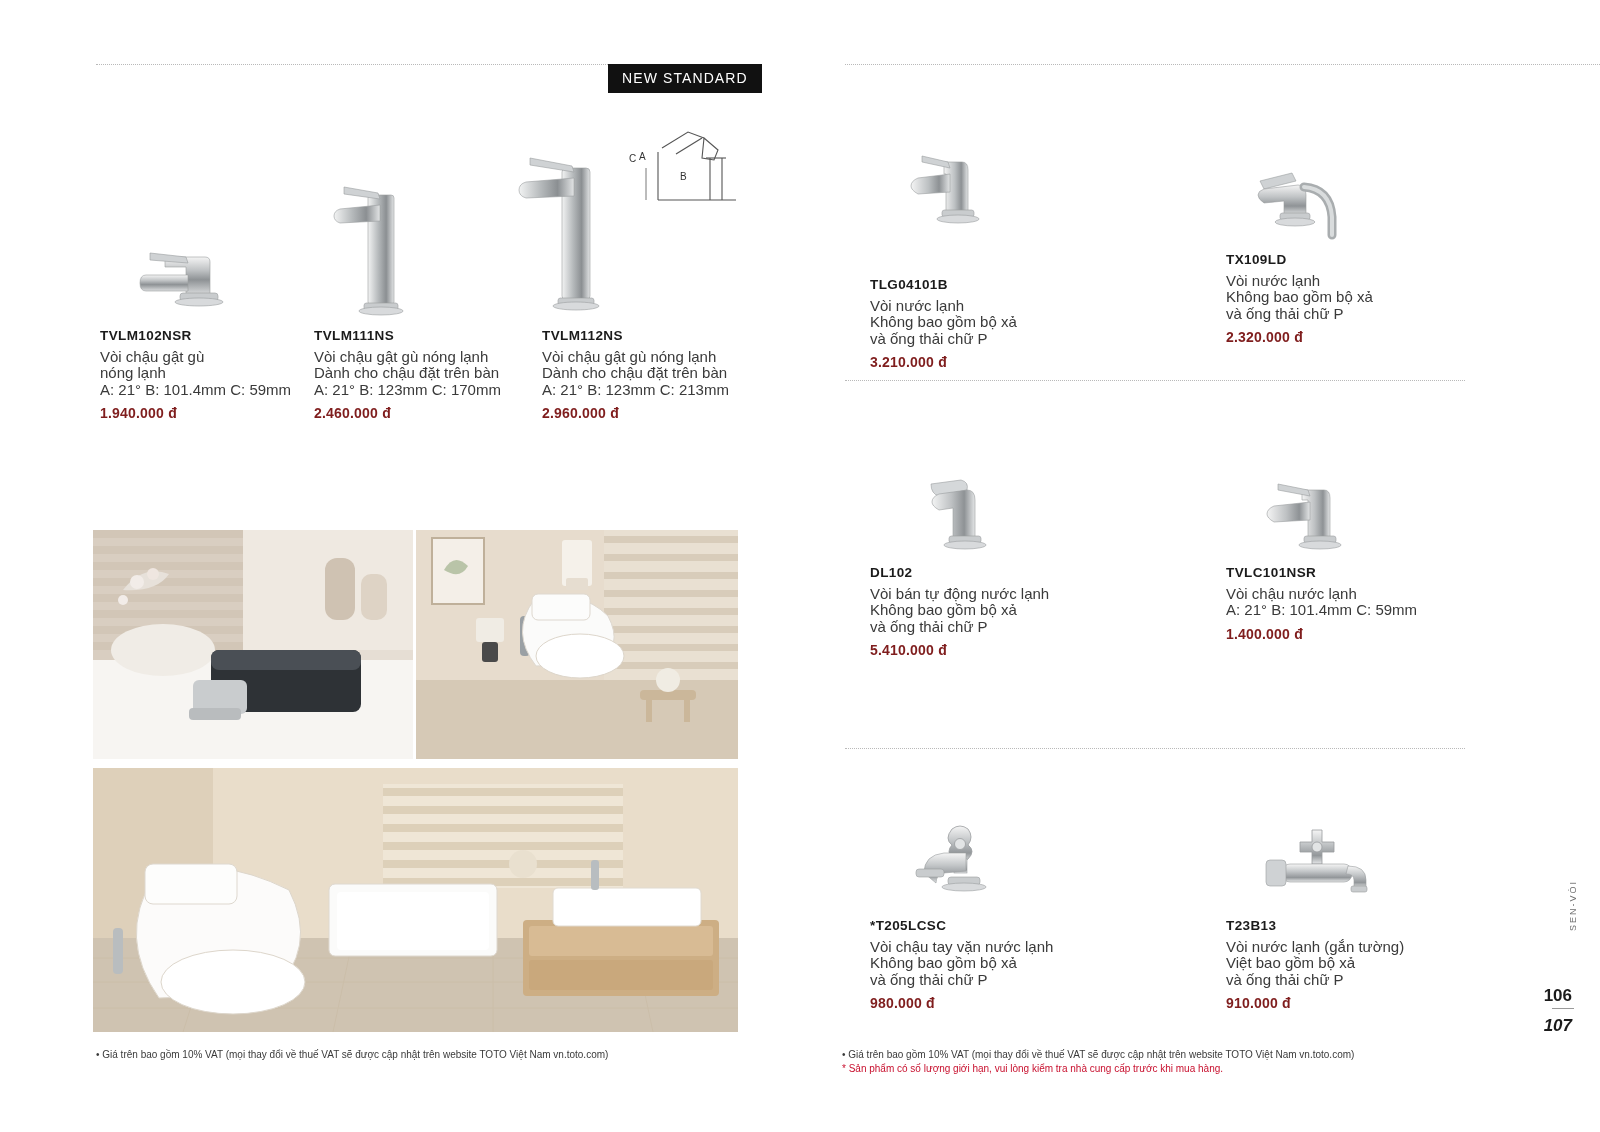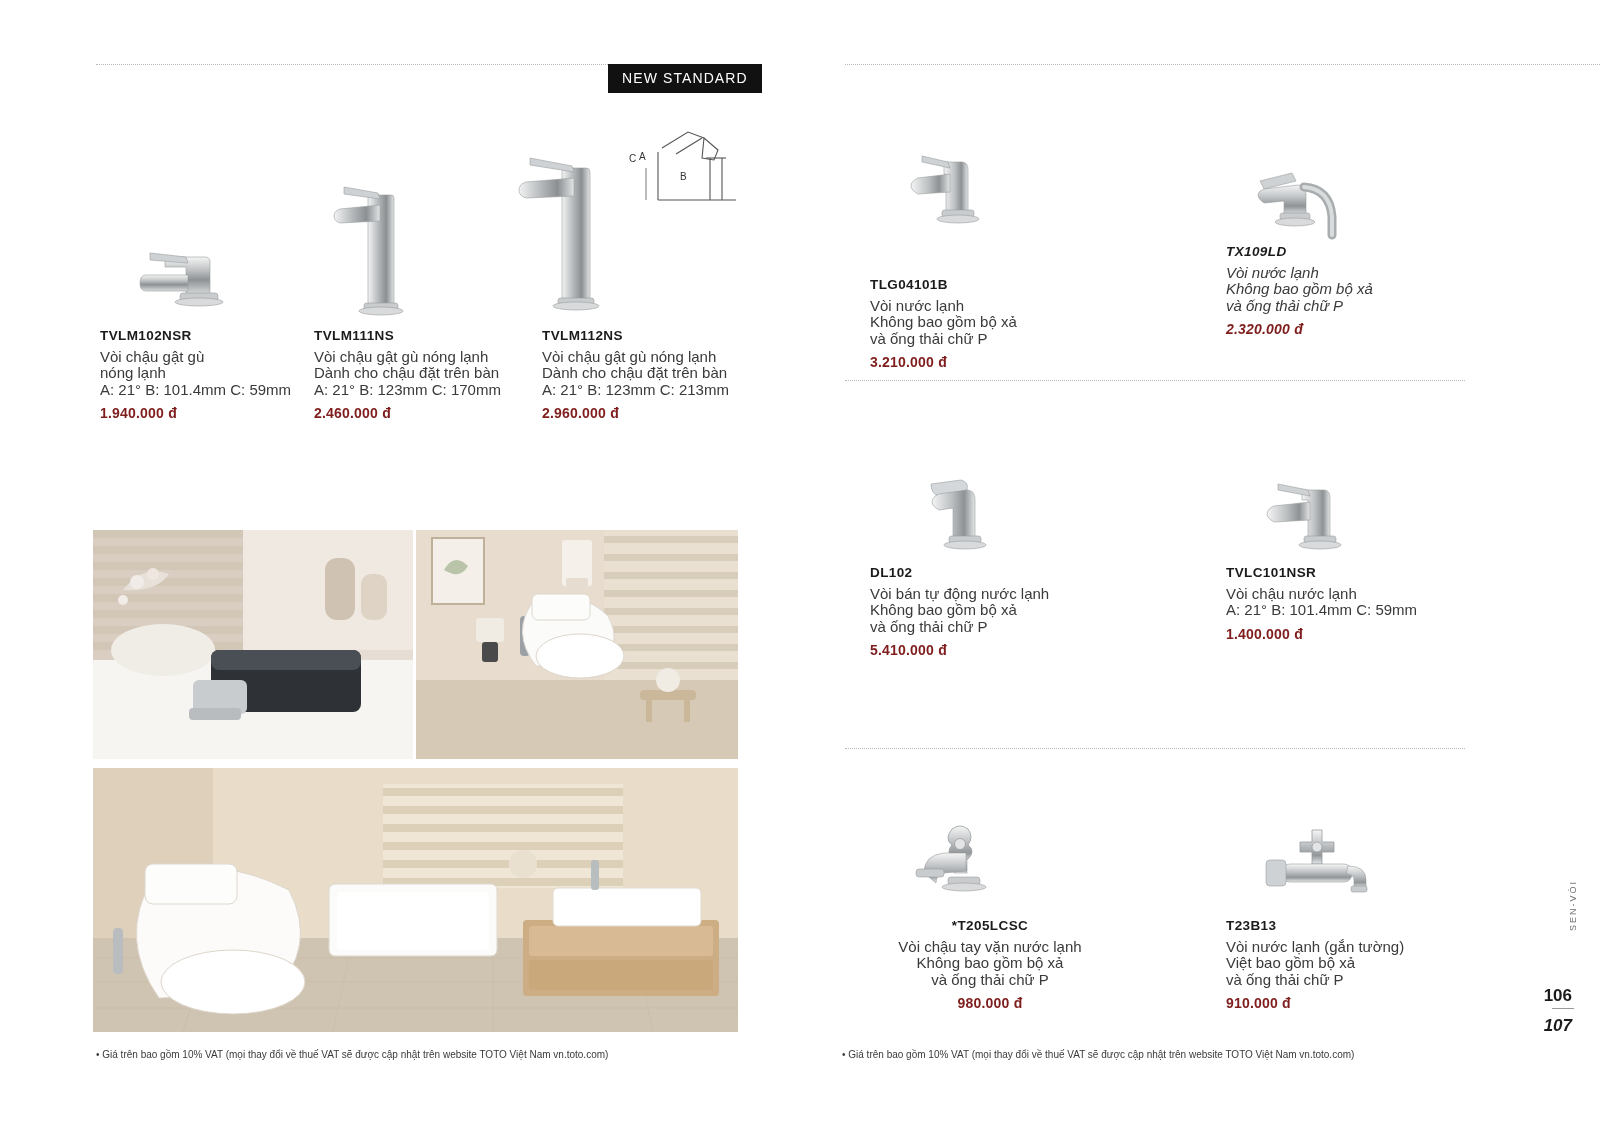--- a/index.html
+++ b/index.html
@@ -318,21 +318,21 @@
           </linearGradient>
         </defs>
         <path d="M20 26 L52 18 L56 26 L24 34 Z" fill="#cfd2d4" stroke="#9a9da0" stroke-width="0.6"></path>
         <path d="M24 34 L58 30 Q66 30 66 40 L66 60 L44 60 L44 46 L24 48 Q18 44 18 40 Q18 36 24 34 Z" fill="url(#c5)" stroke="#9a9da0" stroke-width="0.6"></path>
         <path d="M64 32 q26 2 28 30 l0 18" fill="none" stroke="#a9adaf" stroke-width="9" stroke-linecap="round"></path>
         <path d="M64 32 q26 2 28 30 l0 18" fill="none" stroke="#d9dcdd" stroke-width="4" stroke-linecap="round"></path>
         <rect x="40" y="58" width="30" height="7" rx="2.5" fill="#c9ccce" stroke="#9a9da0" stroke-width="0.6"></rect>
         <ellipse cx="55" cy="67" rx="20" ry="4" fill="#d8dadc" stroke="#9a9da0" stroke-width="0.6"></ellipse>
       </svg>
     </div>
-    <div class="prod" style="left:426px;top:244px;width:230px;font-style:italic;">
+    <div class="prod" style="left:426px;top:252px;width:230px;">
       <div class="code">TX109LD</div>
       <div class="desc">Vòi nước lạnh
 Không bao gồm bộ xả
 và ống thải chữ P</div>
       <div class="price">2.320.000 đ</div>
     </div>
 
     <div class="dot-rule" style="left:45px;top:380px;width:620px;"></div>
 
     <div class="figure" style="left:105px;top:468px;">
@@ -399,21 +399,21 @@
           <path d="M52 14 q8 -6 16 0 q6 8 0 16 q8 6 0 14 q-8 6 -16 0 q-6 -8 0 -14 q-8 -6 0 -16 Z"></path>
           <circle cx="60" cy="29" r="5.5" fill="#e2e4e5"></circle>
         </g>
         <rect x="54" y="44" width="13" height="14" fill="url(#c8)" stroke="#9a9da0" stroke-width="0.6"></rect>
         <path d="M24 58 q0 -18 20 -20 l22 0 l0 18 l-22 2 q-8 2 -8 10 Z" fill="url(#c8)" stroke="#9a9da0" stroke-width="0.6"></path>
         <rect x="16" y="54" width="28" height="8" rx="3" fill="#c9ccce" stroke="#9a9da0" stroke-width="0.6"></rect>
         <rect x="48" y="62" width="32" height="8" rx="3" fill="#c9ccce" stroke="#9a9da0" stroke-width="0.6"></rect>
         <ellipse cx="64" cy="72" rx="22" ry="4" fill="#d8dadc" stroke="#9a9da0" stroke-width="0.6"></ellipse>
       </svg>
     </div>
-    <div class="prod" style="left:70px;top:918px;width:240px;text-align:center;">
+    <div class="prod" style="left:70px;top:918px;width:240px;">
       <div class="code">*T205LCSC</div>
       <div class="desc">Vòi chậu tay vặn nước lạnh
 Không bao gồm bộ xả
 và ống thải chữ P</div>
       <div class="price">980.000 đ</div>
     </div>
 
     <div class="figure" style="left:452px;top:820px;">
       <svg width="130" height="90" viewBox="0 0 130 90">
         <defs>
@@ -441,14 +441,15 @@
 và ống thải chữ P</div>
       <div class="price">910.000 đ</div>
     </div>
 
     <div class="vert-label">SEN-VÒI</div>
     <div class="pg-divider" style="top:1008px;"></div>
     <div class="pagenum" style="top:986px;">106</div>
     <div class="pagenum" style="top:1016px;font-style:italic;">107</div>
 
     <div class="footnote" style="left:42px;top:1048px;width:620px;">• Giá trên bao gồm 10% VAT (mọi thay đổi về thuế VAT sẽ được cập nhật trên website TOTO Việt Nam vn.toto.com)</div>
+    <div class="footnote red" style="left:42px;top:1062px;width:620px;">* Sản phẩm có số lượng giới hạn, vui lòng kiểm tra nhà cung cấp trước khi mua hàng.</div>
   </div>
 </div>
 
 </body></html>

